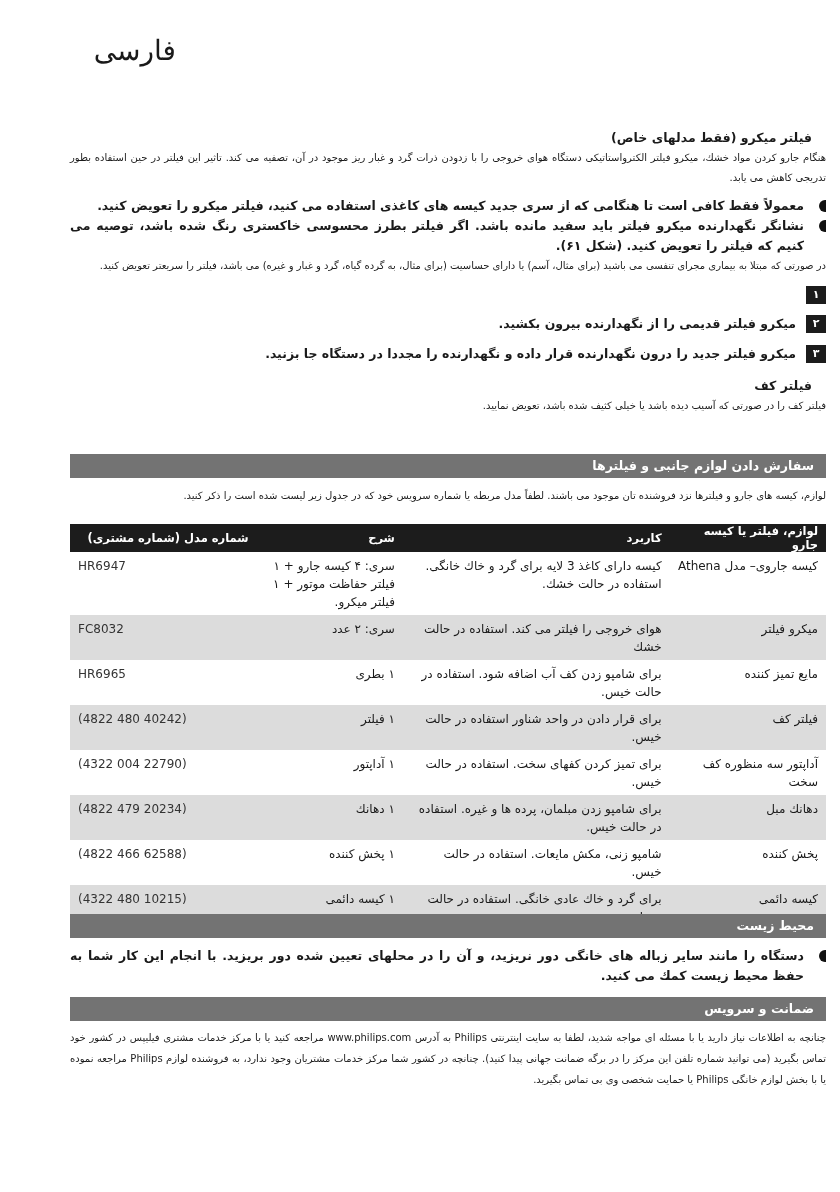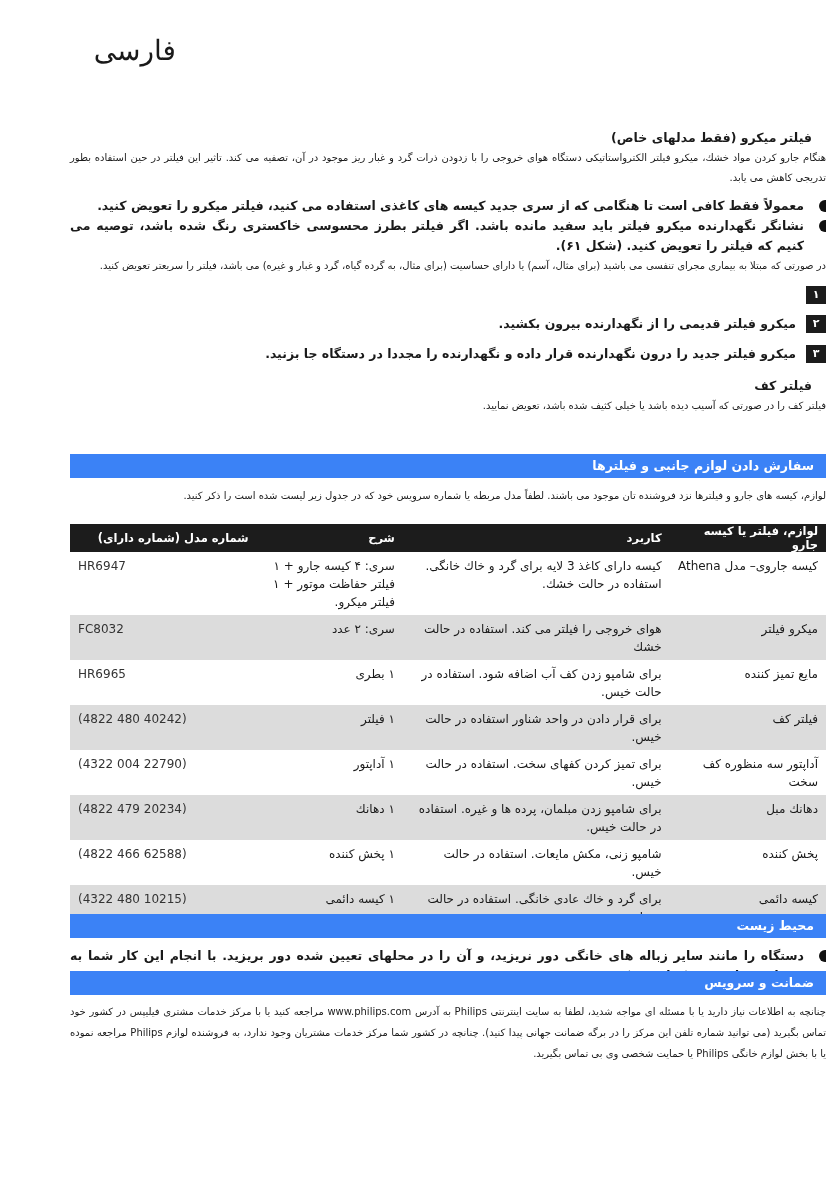--- a/index.html
+++ b/index.html
@@ -12,21 +12,21 @@
     .p { font-size: 10px; line-height: 20px; margin: 0; text-align: justify; }
     .subhead { font-size: 12.5px; font-weight: bold; margin: 0; padding-right: 14px; line-height: 20px; }
     .bullet { display: flex; align-items: flex-start; font-size: 12.5px; line-height: 20px; font-weight: bold; }
     .bullet .mark { flex: 0 0 22px; height: 20px; display: flex; align-items: center; justify-content: flex-start; }
     .bullet .mark span { display: inline-block; width: 7px; height: 12px; background: #111;
                          border-radius: 7px 0 0 7px; }
     .bullet .btext { flex: 1; text-align: justify; }
     .step { display: flex; align-items: center; font-size: 12.5px; font-weight: bold; line-height: 20px; margin-bottom: 10px; }
     .step .num { width: 20px; height: 18px; background: #1c1c1c; color: #fff; font-size: 11px;
                  display: flex; align-items: center; justify-content: center; margin-left: 10px; }
-    .band { background: #3b82f6; color: #fff; font-size: 12.5px; font-weight: bold; height: 24px;
+    .band { background: #737373; color: #fff; font-size: 12.5px; font-weight: bold; height: 24px;
             line-height: 24px; padding-right: 12px; }
     table.acc { width: 756px; border-collapse: collapse; font-size: 12px; }
     table.acc th { background: #1c1c1c; color: #fff; font-weight: bold; text-align: right; height: 26px;
                    padding: 0 8px; font-size: 11.5px; }
     table.acc td { vertical-align: top; padding: 5px 8px 4px 8px; line-height: 18px; text-align: right; }
     table.acc tr.shade td { background: #dcdcdc; }
     table.acc td.model { text-align: left; direction: ltr; font-family: "DejaVu Sans", sans-serif; font-size: 12px; color: #333; }
     .c1 { width: 140px; } .c2 { width: 250px; } .c3 { width: 130px; } .c4 { width: 170px; }
   </style>
 </head>
@@ -74,21 +74,21 @@
     <div class="band">سفارش دادن لوازم جانبی و فیلترها</div>
     <div style="height: 8px;"></div>
     <p class="p">لوازم، کیسه های جارو و فیلترها نزد فروشنده تان موجود می باشند. لطفاً مدل مربطه یا شماره سرویس خود که در جدول زیر لیست شده است را ذکر کنید.</p>
     <div style="height: 18px;"></div>
     <table class="acc">
       <thead>
         <tr>
           <th class="c1">لوازم، فیلتر یا کیسه جارو</th>
           <th class="c2">کاربرد</th>
           <th class="c3">شرح</th>
-          <th class="c4">شماره مدل (شماره دارای)</th>
+          <th class="c4">شماره مدل (شماره مشتری)</th>
         </tr>
       </thead>
       <tbody id="acc-body">
           <tr>
             <td class="c1">کیسه جاروی– مدل Athena</td>
             <td class="c2">کیسه دارای کاغذ 3 لایه برای گرد و خاك خانگی. استفاده در حالت خشك.</td>
             <td class="c3">سری: ۴ کیسه جارو + ۱ فیلتر حفاظت موتور + ۱ فیلتر میکرو.</td>
             <td class="c4 model">HR6947</td>
           </tr>
           <tr class="shade">
@@ -141,19 +141,19 @@
     <div class="band">محیط زیست</div>
     <div style="height: 8px;"></div>
     <div class="bullet">
       <div class="mark">
           <span></span>
         </div>
       <div class="btext">دستگاه را مانند سایر زباله های خانگی دور نریزید، و آن را در محلهای تعیین شده  دور بریزید. با انجام این کار شما به حفظ محیط زیست کمك می کنید.</div>
     </div>
   </div>
 
-  <div class="content" style="top: 929px;">
+  <div class="content" style="top: 955px;">
     <div class="band">ضمانت و سرویس</div>
     <div style="height: 6px;"></div>
     <p class="p" style="line-height: 21px;">چنانچه به اطلاعات نیاز دارید یا با مسئله ای مواجه شدید، لطفا به سایت اینترنتی Philips به آدرس www.philips.com مراجعه کنید یا با مرکز خدمات مشتری فیلیپس در کشور خود تماس بگیرید (می توانید شماره تلفن این مرکز را در برگه ضمانت جهانی پیدا کنید). چنانچه در کشور شما مرکز خدمات مشتریان وجود ندارد، به فروشنده لوازم Philips مراجعه نموده یا با بخش لوازم خانگی Philips یا حمایت شخصی وی بی تماس بگیرید.</p>
   </div>
 
 </div>
 
 </body></html>

